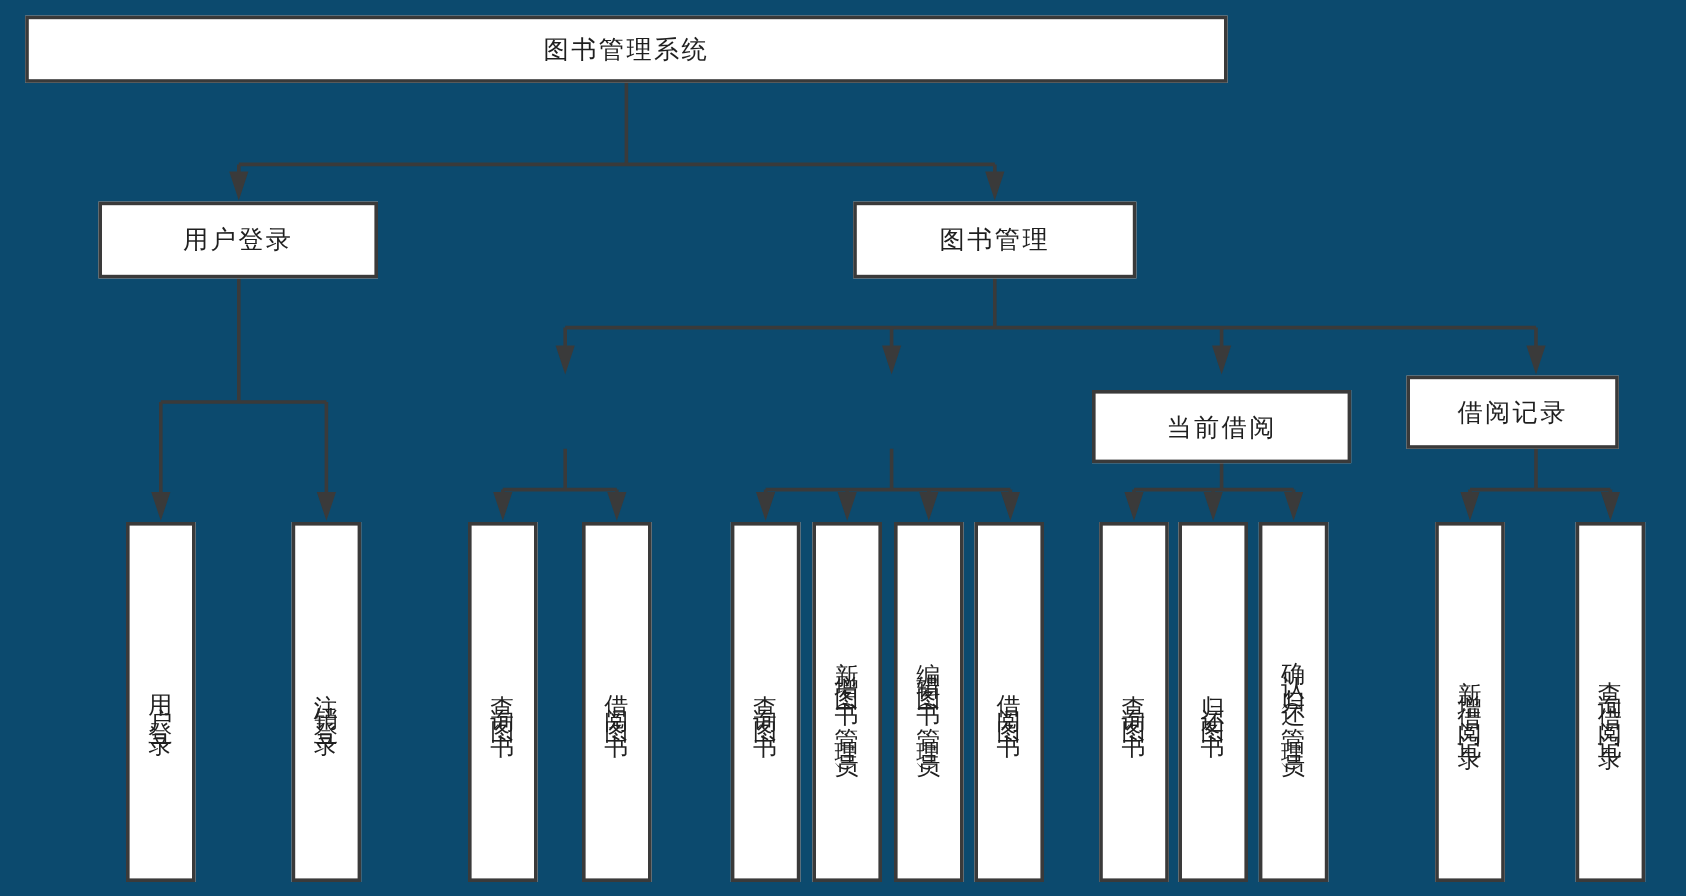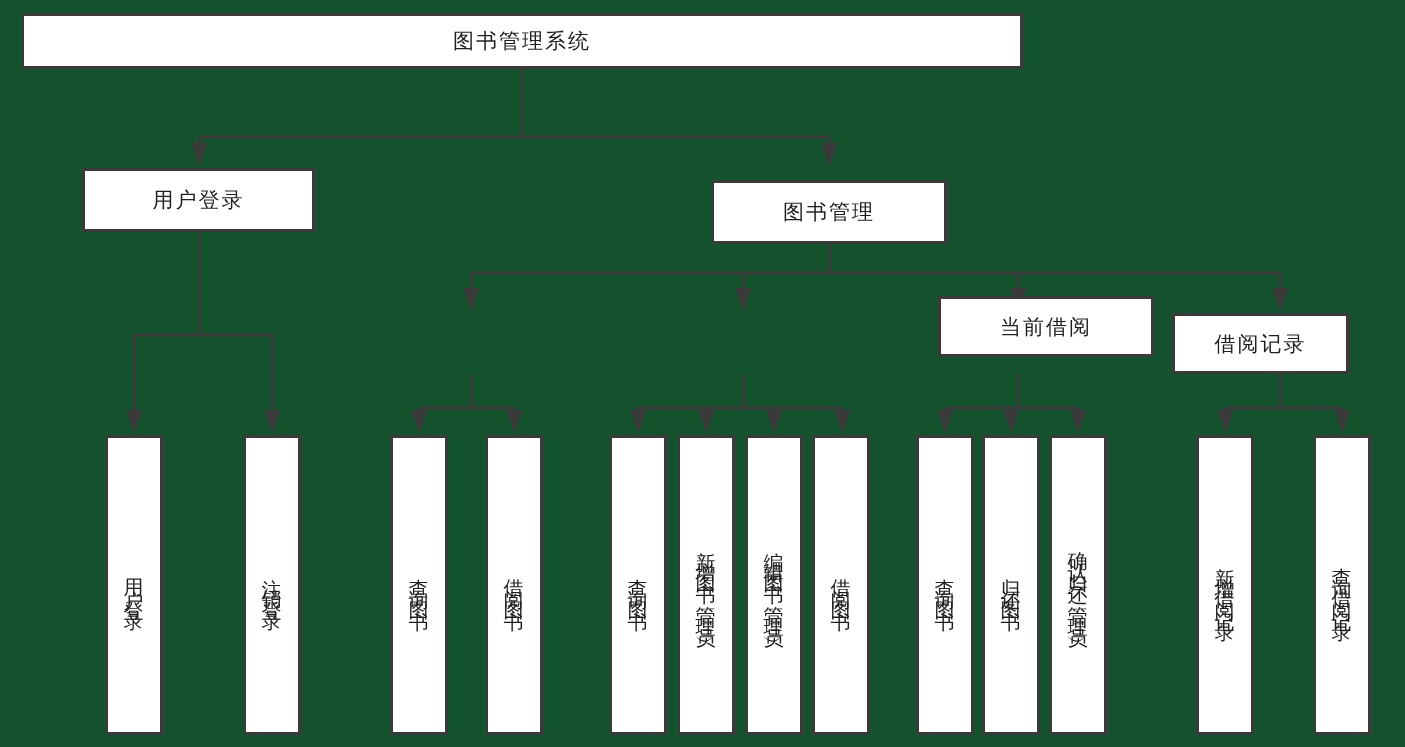--- a/index.html
+++ b/index.html
@@ -5,21 +5,21 @@
   * { margin: 0; padding: 0; box-sizing: border-box; }
   html, body { background: #ffffff; }
   body {
     font-family: "DejaVu Sans", "Liberation Sans", sans-serif;
     color: #222222;
   }
   .canvas {
     position: relative;
     width: 1405px;
     height: 747px;
-    background: #14532d;
+    background: #0c4a6e;
     overflow: hidden;
   }
   .connectors {
     position: absolute;
     left: 0; top: 0;
     width: 1405px;
     height: 747px;
   }
   .node {
     position: absolute;
@@ -105,23 +105,23 @@
       <polygon points="1003,410 1019,410 1011,434"></polygon>
       <polygon points="1070,410 1086,410 1078,434"></polygon>
       <polygon points="1217,410 1233,410 1225,434"></polygon>
       <polygon points="1334,410 1350,410 1342,434"></polygon>
     </g>
   </svg>
 
   <div class="node" style="left:21px; top:13px; width:1002px; height:56px;">图书管理系统</div>
 
   <div class="node" style="left:82px; top:168px; width:233px; height:64px;">用户登录</div>
-  <div class="node" style="left:711px; top:180px; width:236px; height:64px;">图书管理</div>
+  <div class="node" style="left:711px; top:168px; width:236px; height:64px;">图书管理</div>
 
-  <div class="node" style="left:910px; top:296px; width:216px; height:61px;margin-left:28px;">当前借阅</div>
+  <div class="node" style="left:910px; top:325px; width:216px; height:61px;">当前借阅</div>
   <div class="node" style="left:1172px; top:313px; width:177px; height:61px;">借阅记录</div>
 
   <div class="leaf" style="left:105px;">用户登录</div>
   <div class="leaf" style="left:243px;">注销登录</div>
 
   <div class="leaf" style="left:390px;">查询图书</div>
   <div class="leaf" style="left:485px;">借阅图书</div>
 
   <div class="leaf" style="left:609px;">查询图书</div>
   <div class="leaf" style="left:677px;">新增图书（管理员）</div>

